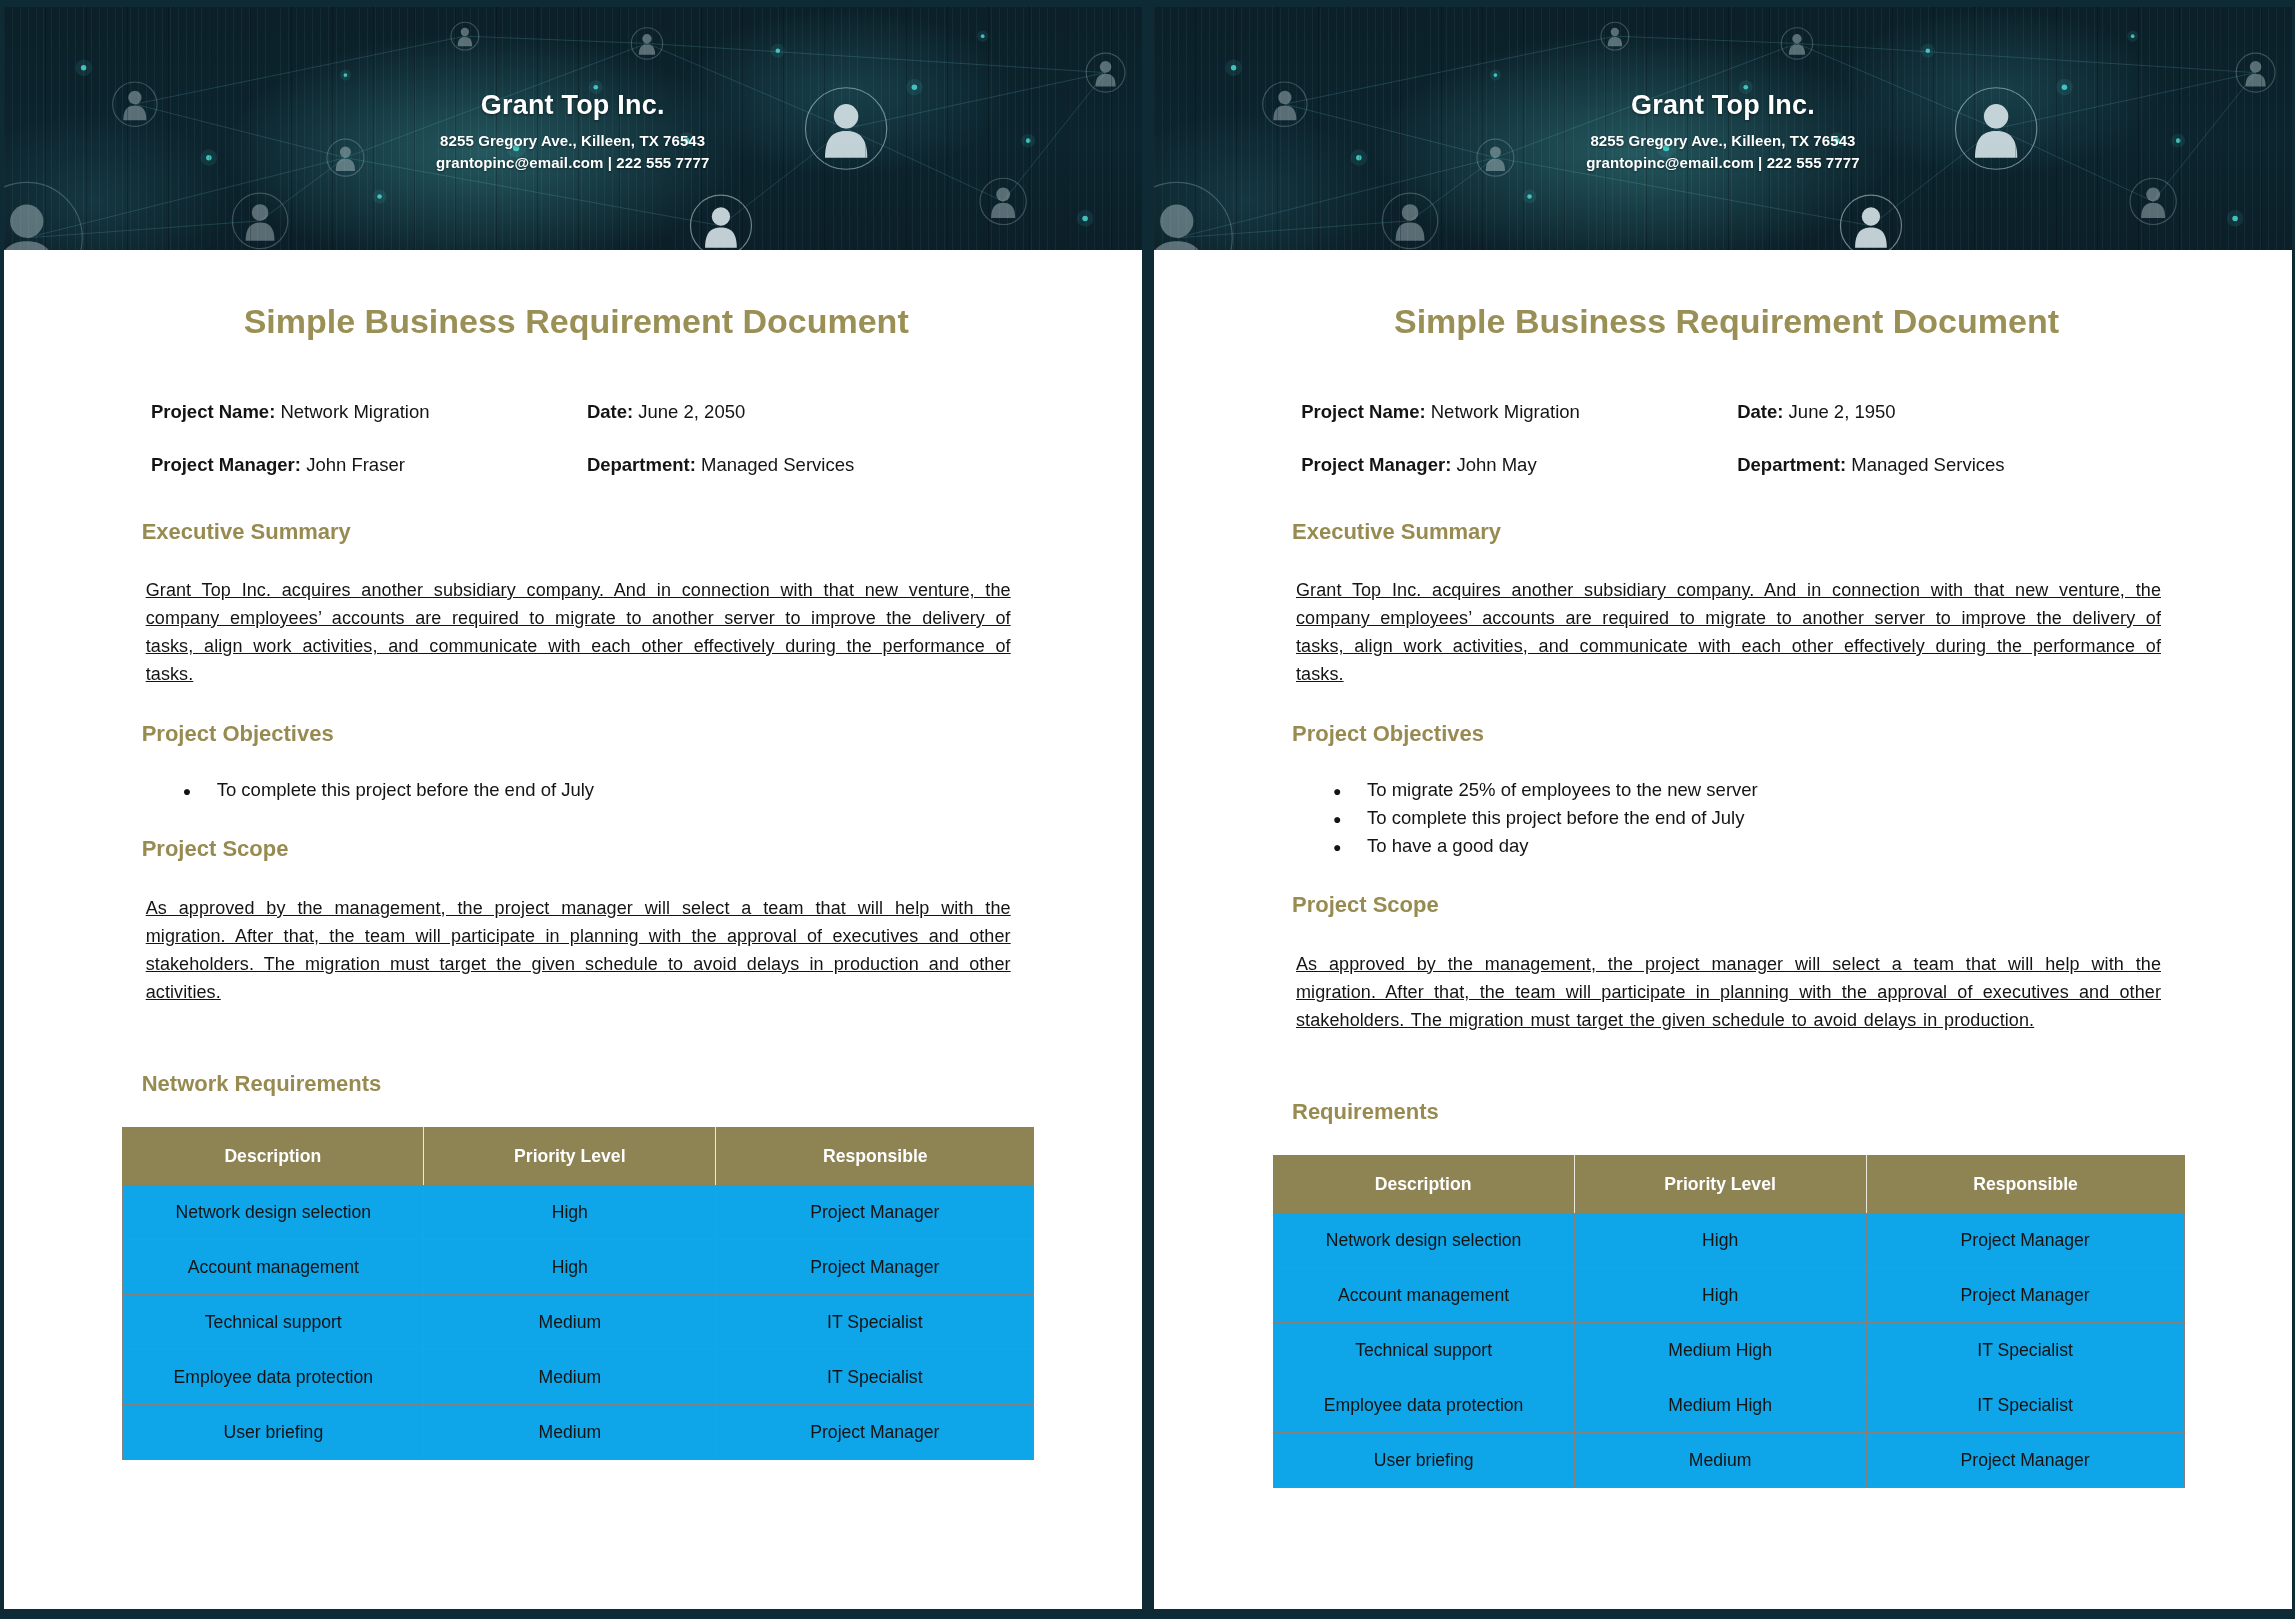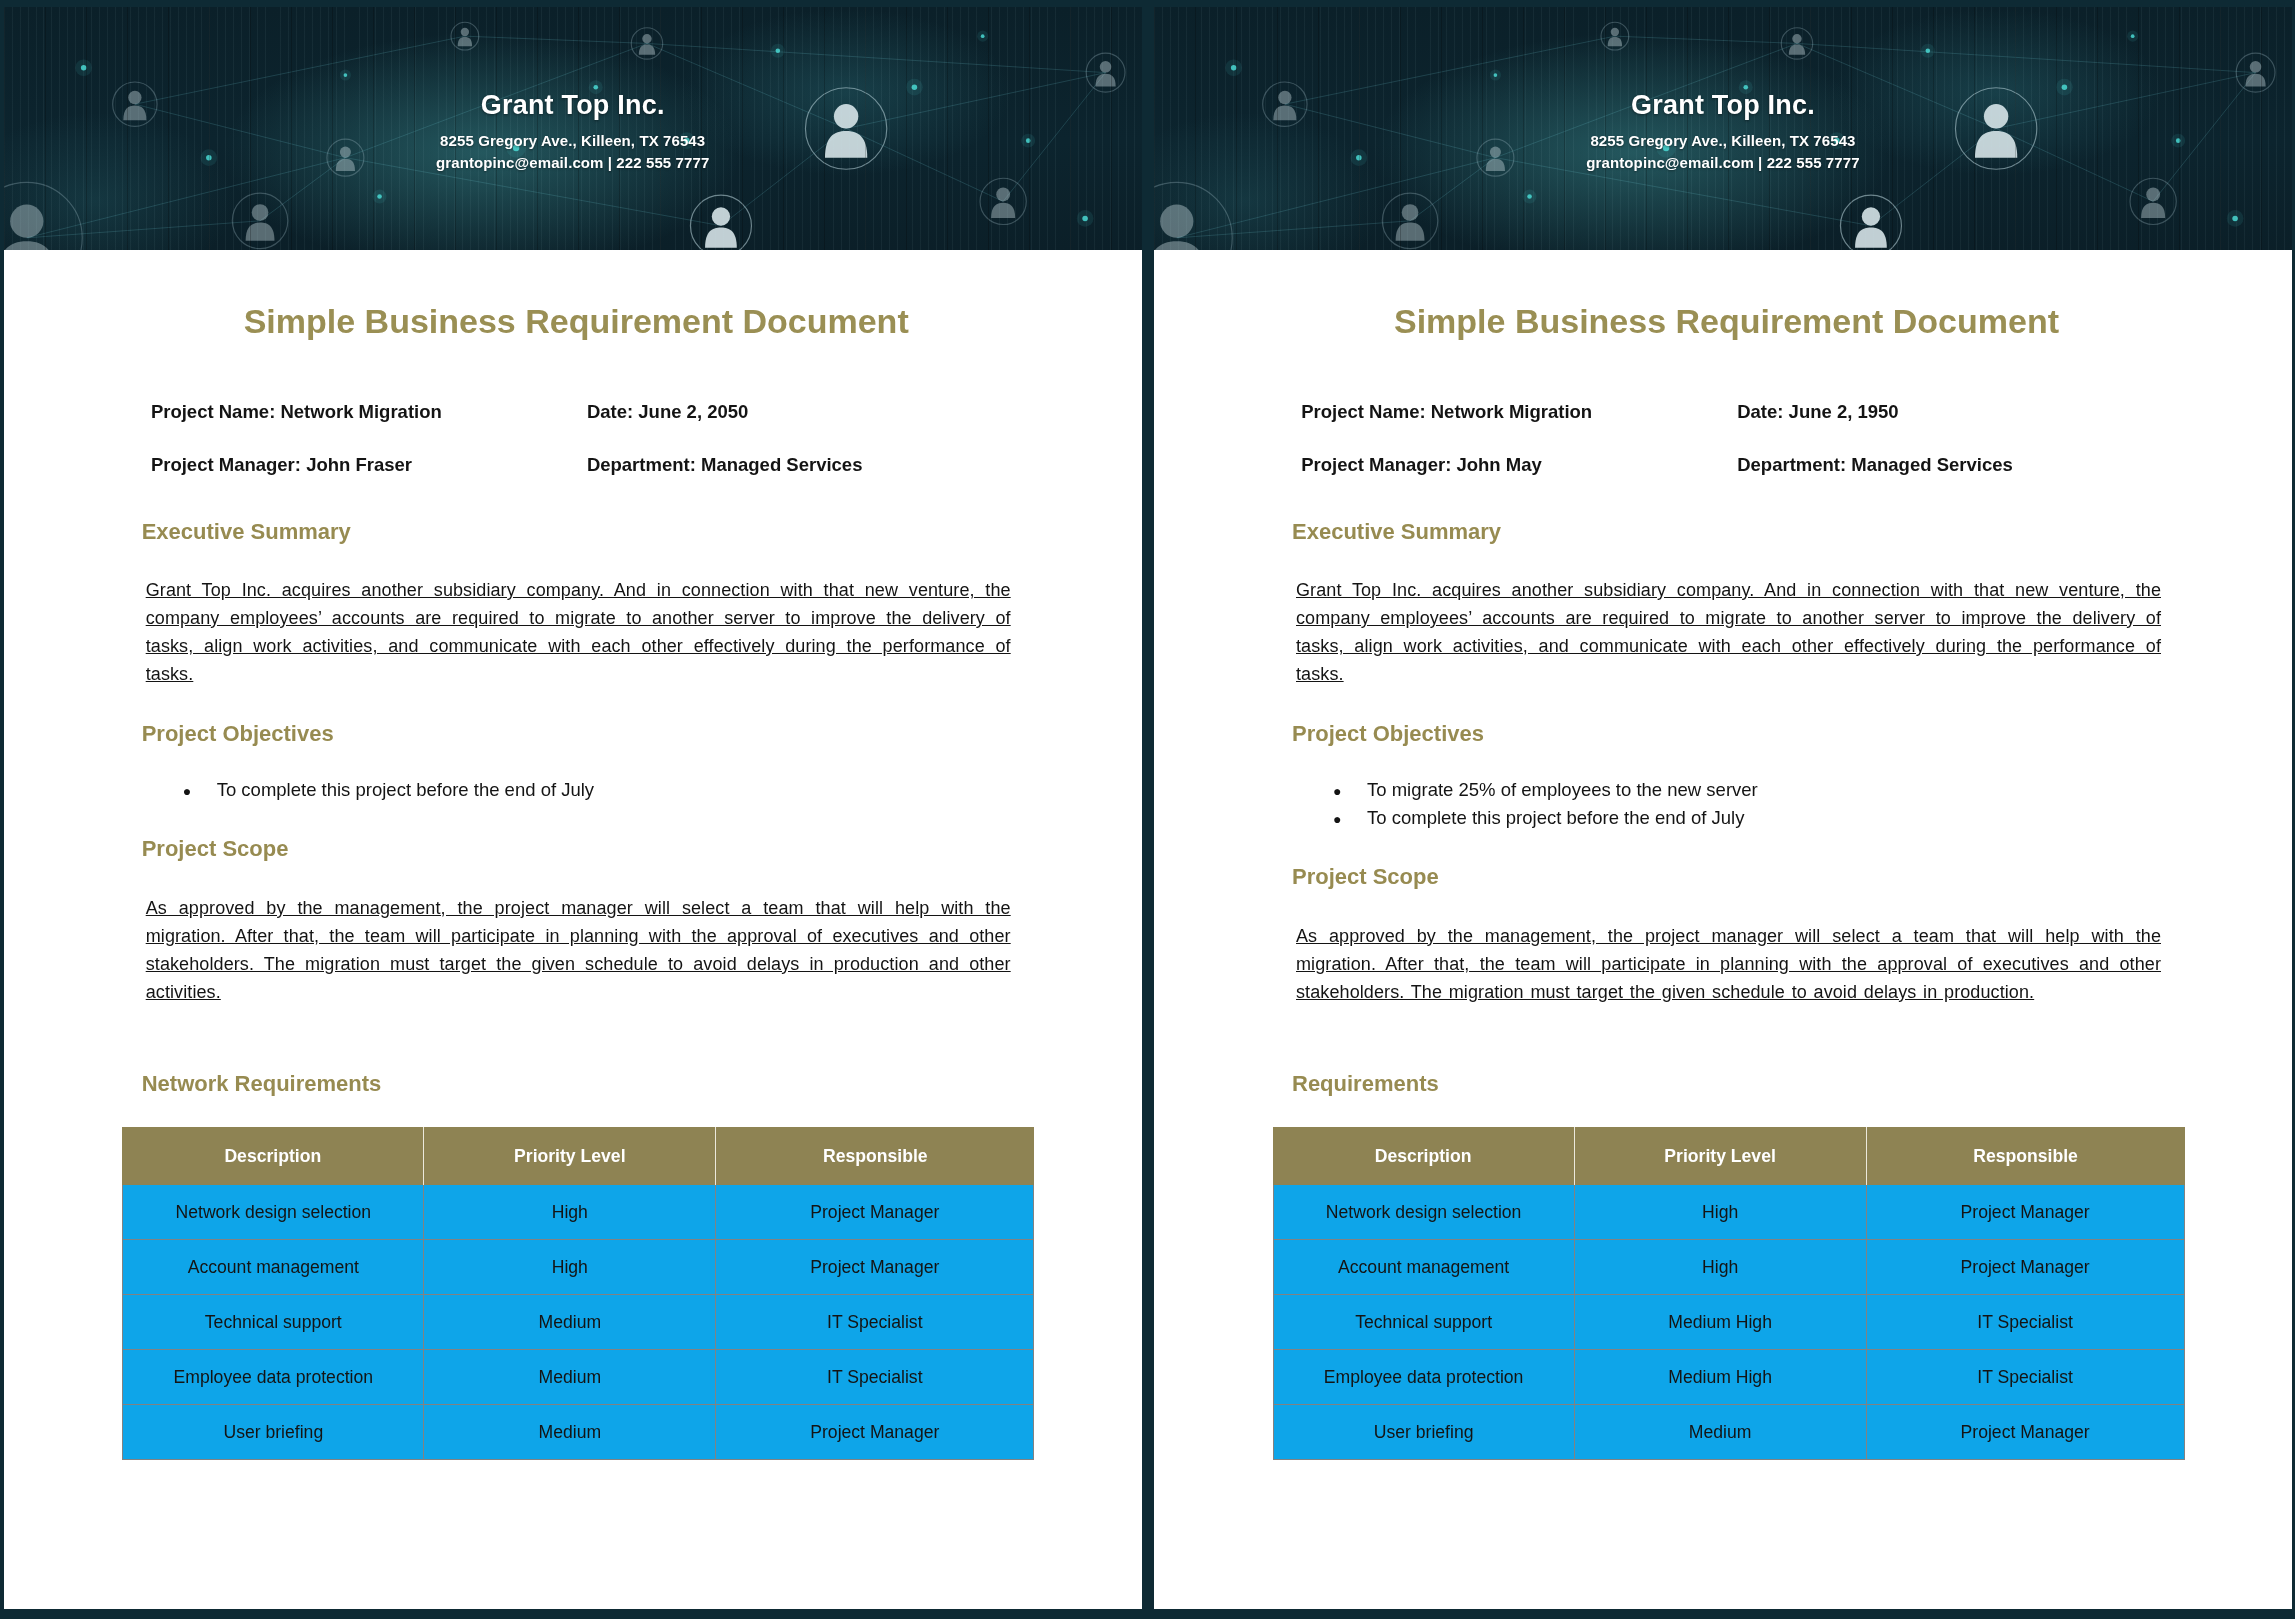--- a/index.html
+++ b/index.html
@@ -32,21 +32,21 @@
 
   
   .page-body{padding:0 131px 0 138px;color:#141414;}
   .doc-title{margin:52px 0 0 0;text-align:center;font-size:34px;font-weight:bold;
     color:#9a8f54;letter-spacing:0px;line-height:1.15;}
   .info-grid{margin-top:60px;padding-left:9.2px;}
   .info-row{display:grid;grid-template-columns:436px auto;margin-bottom:31px;
     font-size:18.5px;line-height:22px;}
   .info-label{font-weight:bold;}
   .info-label::after{content:": ";}
-  .info-value{font-weight:bold;}
+  .info-value{font-weight:normal;}
   .sec-heading{font-size:22px;font-weight:bold;color:#978B51;margin:0;line-height:1.2;}
   .h-exec{margin-top:43px;}
   .h-obj{margin-top:33px;}
   .h-scope{margin-top:32px;}
   .h-req{margin-top:65px;}
   .para{margin:31px 0 0 4px;font-size:18px;line-height:28px;text-align:justify;
     word-spacing:1.6px;letter-spacing:0.1px;text-decoration:underline;}
   .objective-list{margin:29px 0 0 0;padding:0;list-style:none;}
   .objective-list li{position:relative;padding-left:75px;font-size:18.5px;line-height:28px;}
   .objective-list li::before{content:"●";position:absolute;left:41px;top:0.5px;font-size:14px;}
@@ -346,20 +346,21 @@
         </div>
       </div>
 
       <h2 class="sec-heading h-exec">Executive Summary</h2>
       <p class="para">Grant Top Inc. acquires another subsidiary company. And in connection with that new venture, the company employees’ accounts are required to migrate to another server to improve the delivery of tasks, align work activities, and communicate with each other effectively during the performance of tasks.</p>
 
       <h2 class="sec-heading h-obj">Project Objectives</h2>
       <ul class="objective-list">
         <li>To migrate 25% of employees to the new server</li>
         <li>To complete this project before the end of July</li>
+        <li>To have a good day</li>
       </ul>
 
       <h2 class="sec-heading h-scope">Project Scope</h2>
       <p class="para">As approved by the management, the project manager will select a team that will help with the migration. After that, the team will participate in planning with the approval of executives and other stakeholders. The migration must target the given schedule to avoid delays in production.</p>
 
       <h2 class="sec-heading h-req">Requirements</h2>
       <table class="req-table">
         <colgroup>
             <col class="c1">
             <col class="c2">

